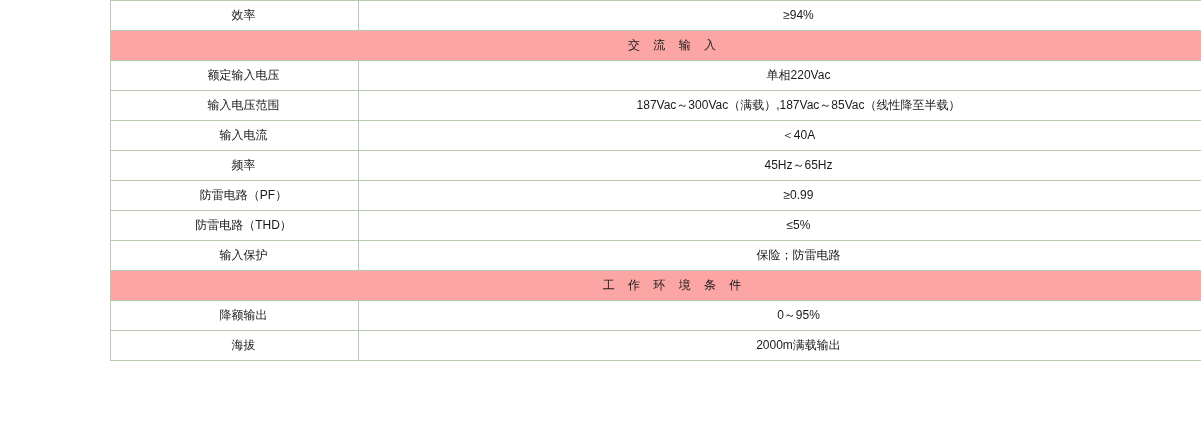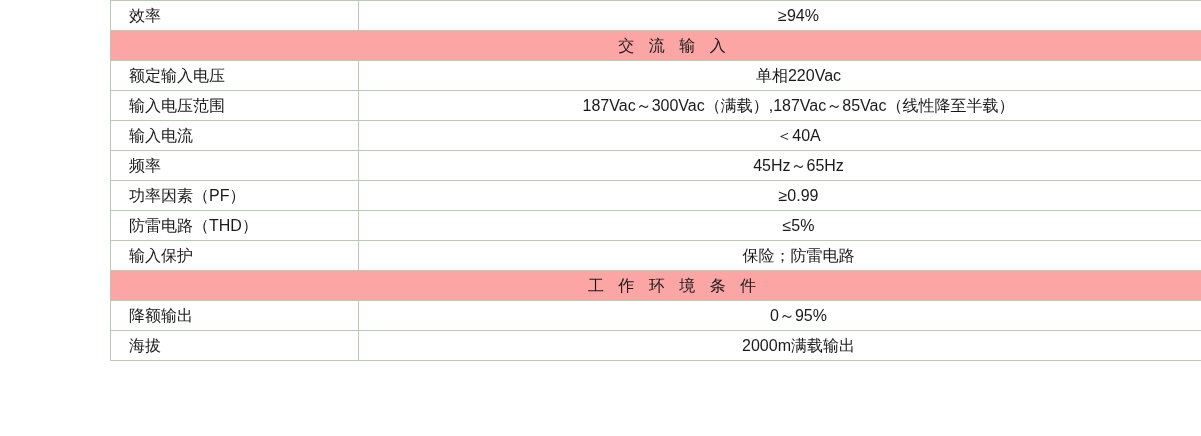--- a/index.html
+++ b/index.html
@@ -19,24 +19,25 @@
     left: 110px;
     top: 0px;
     width: 981px;
     border-collapse: collapse;
     table-layout: fixed;
   }
   #spec-table td {
     border: 1px solid #b9c9b2;
     height: 30px;
     padding: 0 0 0 18px;
-    font-size: 16px;
+    font-size: 12px;
     line-height: 1.35;
     vertical-align: middle;
     box-sizing: border-box;
+    text-align: center;
   }
   td.label {
     width: 248px;
     text-align: left;
     white-space: nowrap;
   }
   td.value {
     width: 862px;
     text-align: center;
     padding: 0 8px;
@@ -75,21 +76,21 @@
       </tr>
       <tr>
         <td class="label">输入电流</td>
         <td class="value">＜40A</td>
       </tr>
       <tr>
         <td class="label">频率</td>
         <td class="value">45Hz～65Hz</td>
       </tr>
       <tr>
-        <td class="label">功率因素（PF）</td>
+        <td class="label">防雷电路（PF）</td>
         <td class="value">≥0.99</td>
       </tr>
       <tr>
         <td class="label">防雷电路（THD）</td>
         <td class="value">≤5%</td>
       </tr>
       <tr>
         <td class="label">输入保护</td>
         <td class="value">保险；防雷电路</td>
       </tr>

